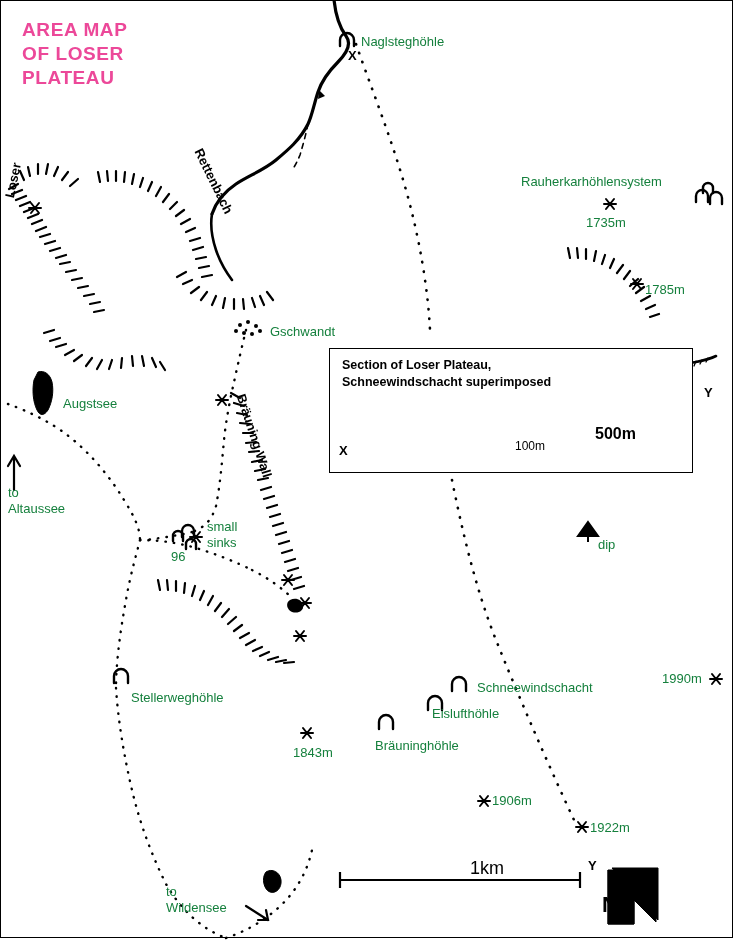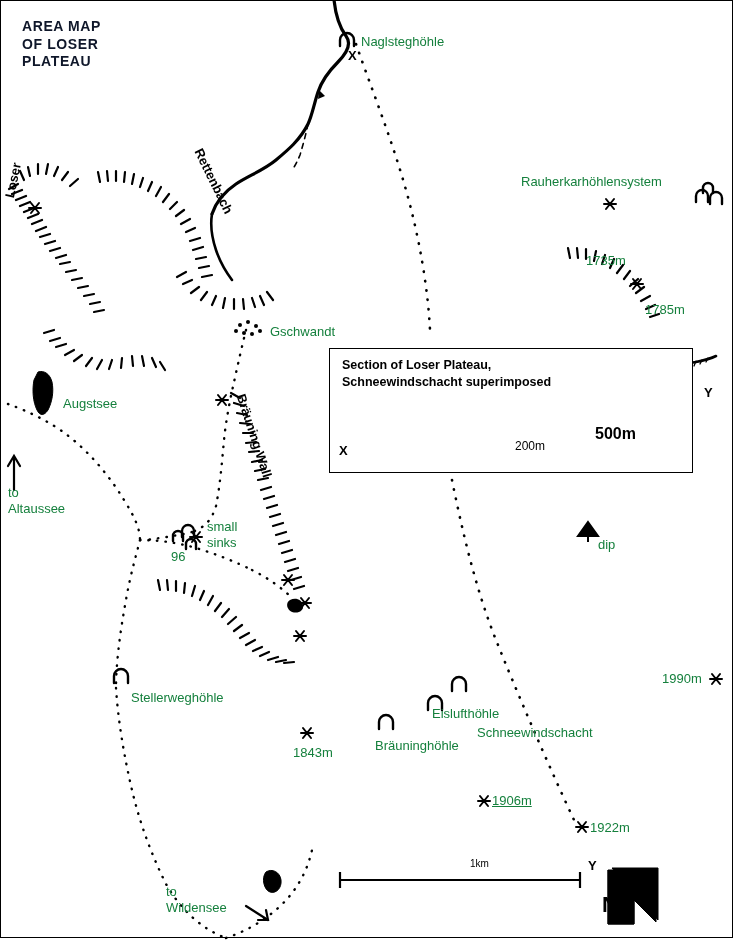--- a/index.html
+++ b/index.html
@@ -23,25 +23,25 @@
     width: 733px;
     height: 938px;
     border: 1px solid #000;
     box-sizing: border-box;
     pointer-events: none;
   }
   .title-block {
     position: absolute;
     left: 22px;
     top: 18px;
-    font-size: 14px;
+    font-size: 19px;
     font-weight: bold;
     line-height: 1.28;
     letter-spacing: 0.6px;
-    color: #0f172a;
+    color: #ec4899;
   }
   .label {
     position: absolute;
     font-size: 13px;
     color: #15803d;
     white-space: nowrap;
   }
   
   #inset {
     position: absolute;
@@ -88,21 +88,21 @@
     left: 265px;
     top: 76px;
     font-size: 16px;
     font-weight: bold;
   }
   
   #scalebar-label {
     position: absolute;
     left: 470px;
     top: 858px;
-    font-size: 10px;
+    font-size: 18px;
   }
   .mapletter {
     position: absolute;
     font-size: 13px;
     font-weight: bold;
   }
   svg.layer {
     position: absolute;
     left: 0; top: 0;
     width: 735px;
@@ -345,60 +345,60 @@
   </svg>
 
   <div class="title-block multiline">AREA MAP
 OF LOSER
 PLATEAU</div>
 
   <div class="label" style="left:361px; top:34px;">Naglsteghöhle</div>
   <div class="mapletter" style="left:348px; top:48px;">X</div>
 
   <div class="label" style="left:521px; top:174px;">Rauherkarhöhlensystem</div>
-  <div class="label" style="left:586px; top:215px;margin-top:38px;">1735m</div>
-  <div class="label" style="left:645px; top:282px;margin-top:20px;">1785m</div>
+  <div class="label" style="left:586px; top:215px;">1735m</div>
+  <div class="label" style="left:645px; top:282px;">1785m</div>
 
   <div class="rot-loser">Loser</div>
   <div class="rot-rettenbach">Rettenbach</div>
   <div class="rot-braeuning">Bräuning Wall</div>
 
   <div class="label" style="left:270px; top:324px;text-align:center;">Gschwandt</div>
   <div class="label" style="left:63px; top:396px;">Augstsee</div>
 
   <div class="label multiline" style="left:8px; top:485px;">to
 Altaussee</div>
 
   <div class="label multiline" style="left:207px; top:519px;">small
 sinks</div>
   <div class="label" style="left:171px; top:549px;">96</div>
 
   <div class="label" style="left:131px; top:690px;">Stellerweghöhle</div>
 
   <div class="label" style="left:598px; top:537px;">dip</div>
 
-  <div class="label" style="left:477px; top:680px;margin-top:45px;">Schneewindschacht</div>
+  <div class="label" style="left:477px; top:680px;">Schneewindschacht</div>
   <div class="label" style="left:432px; top:706px;">Eislufthöhle</div>
   <div class="label" style="left:375px; top:738px;">Bräuninghöhle</div>
 
   <div class="label" style="left:293px; top:745px;">1843m</div>
-  <div class="label" style="left:492px; top:793px;text-decoration:underline;">1906m</div>
+  <div class="label" style="left:492px; top:793px;">1906m</div>
   <div class="label" style="left:590px; top:820px;">1922m</div>
   <div class="label" style="left:662px; top:671px;">1990m</div>
 
   <div class="label multiline" style="left:166px; top:884px;">to
 Wildensee</div>
 
   <div class="mapletter" style="left:588px; top:858px;">Y</div>
 
   <div id="scalebar-label">1km</div>
 
   <div id="inset">
     <div class="inset-title">Section of Loser Plateau,
 Schneewindschacht superimposed</div>
     <div class="inset-x">X</div>
     <div class="inset-y">Y</div>
-    <div class="inset-scale-label-100">200m</div>
+    <div class="inset-scale-label-100">100m</div>
     <div class="inset-scale-label-500">500m</div>
   </div>
 
   <div id="map-border"></div>
 </div>
 
 </body></html>

